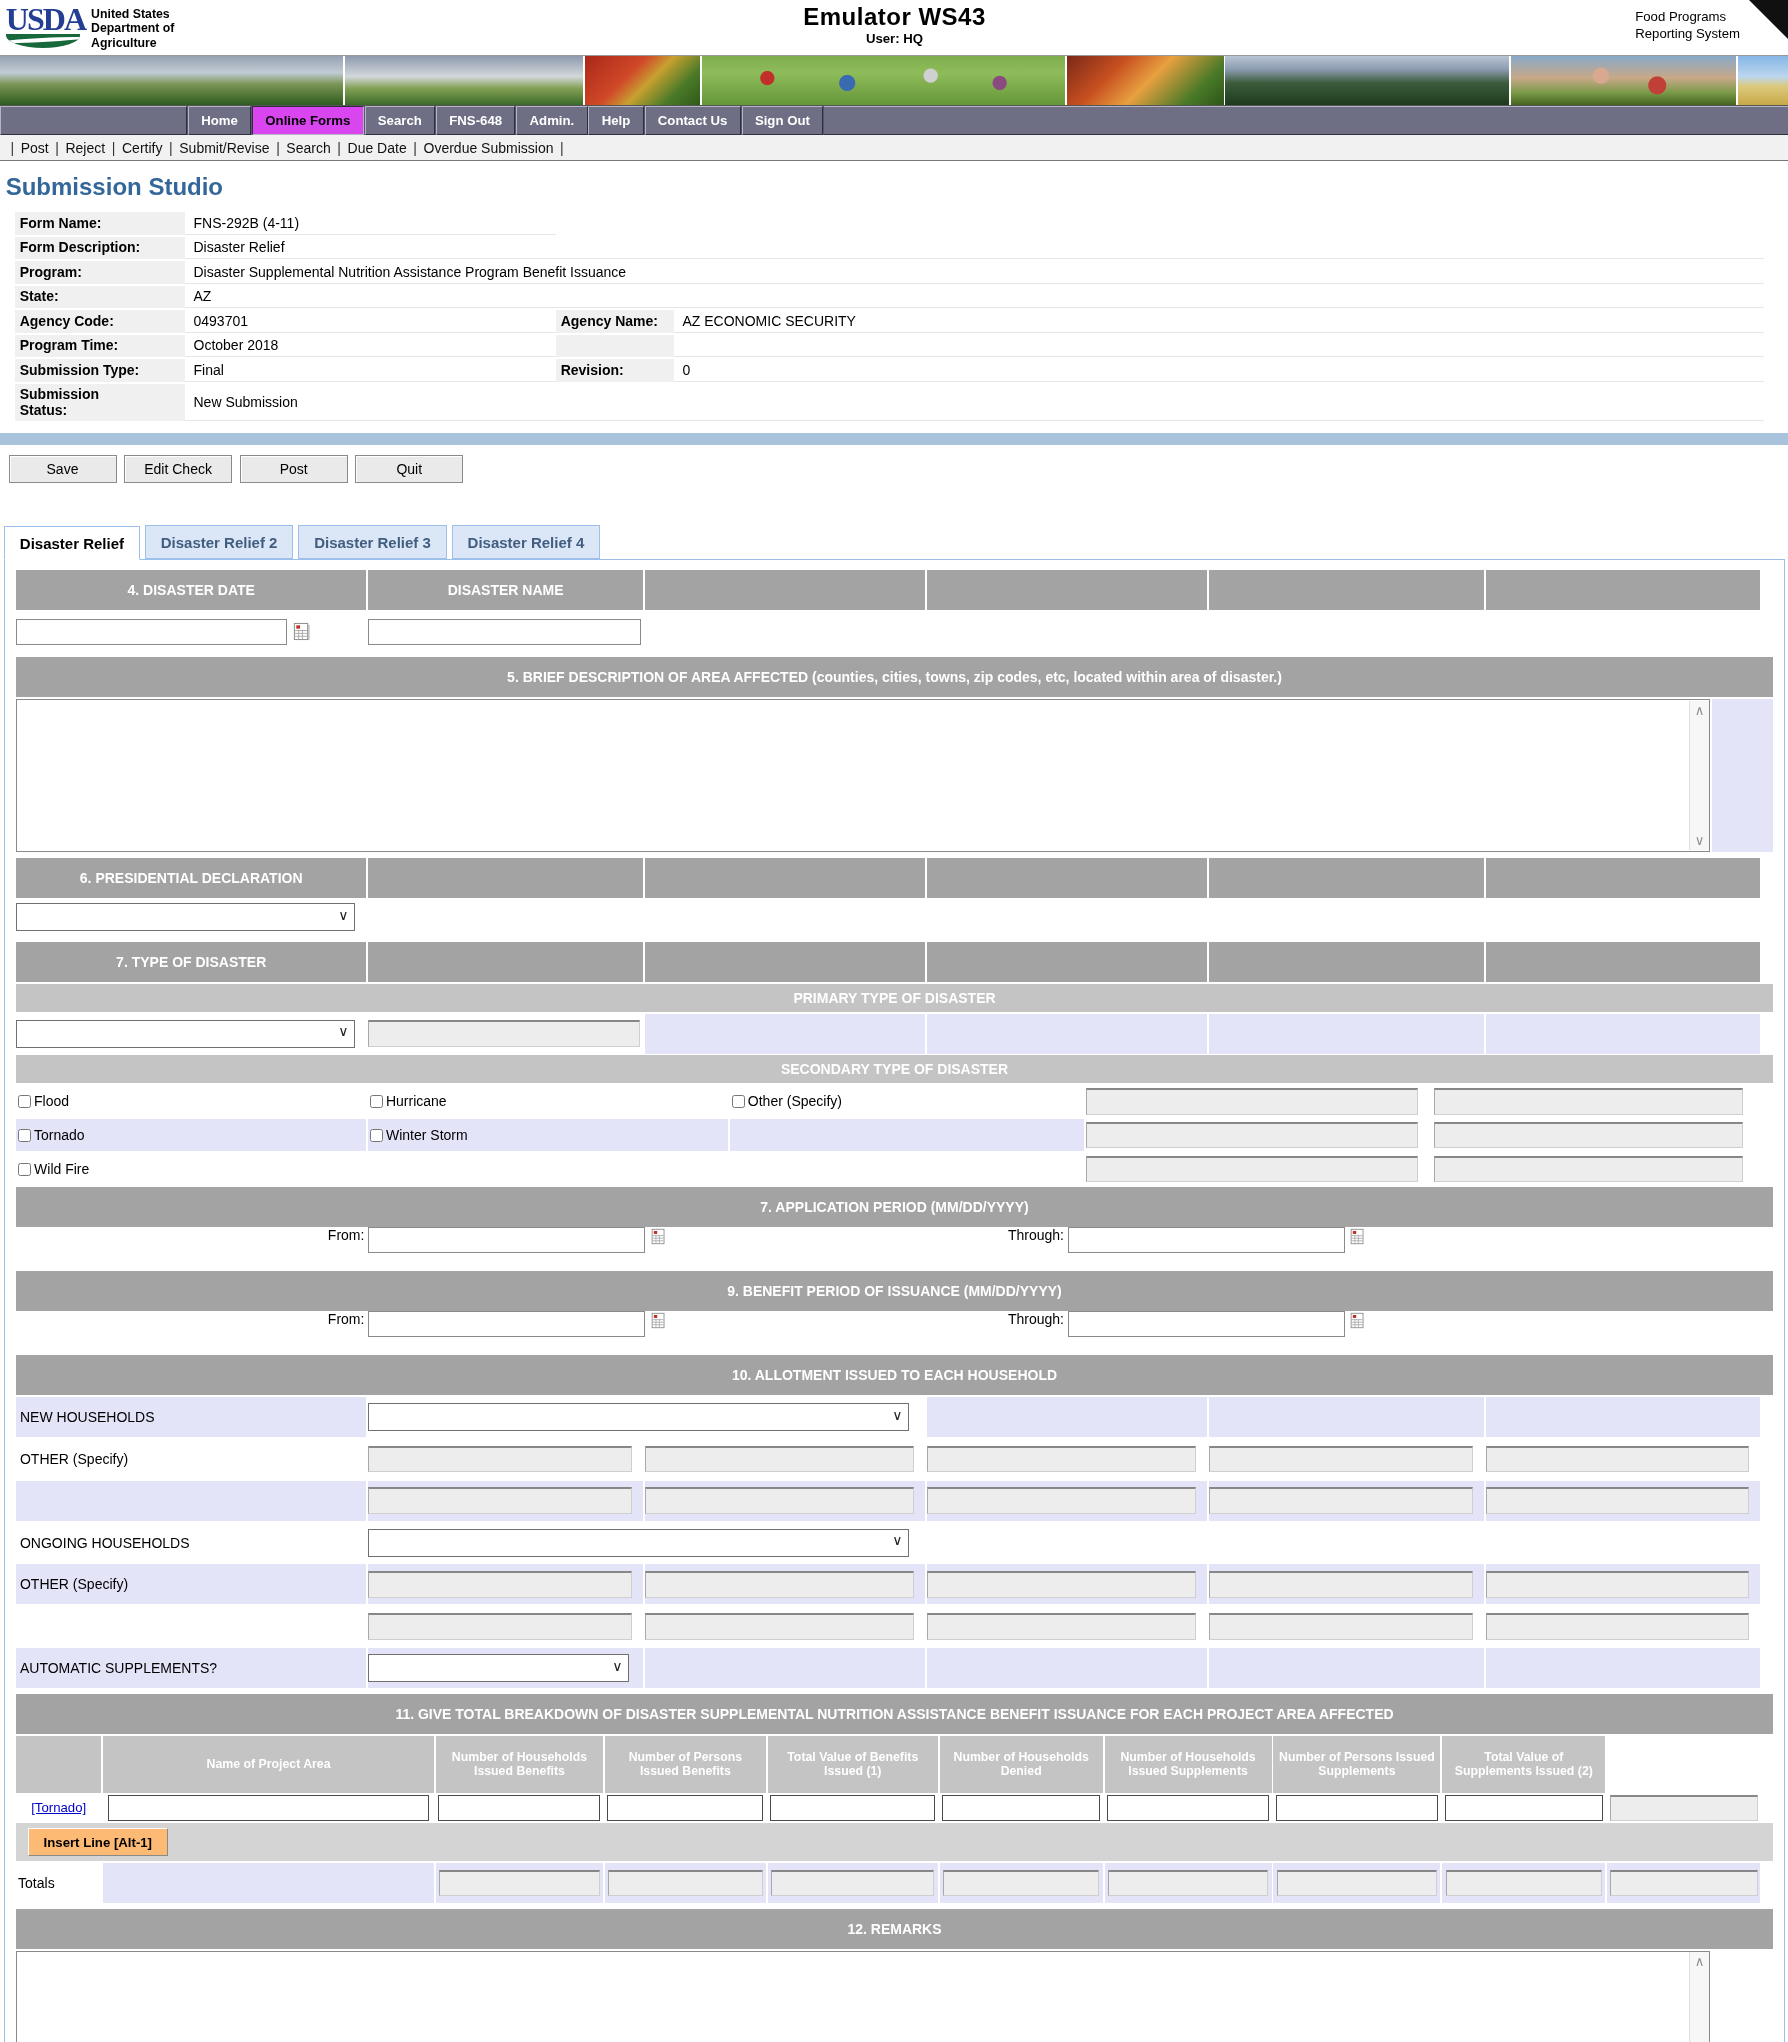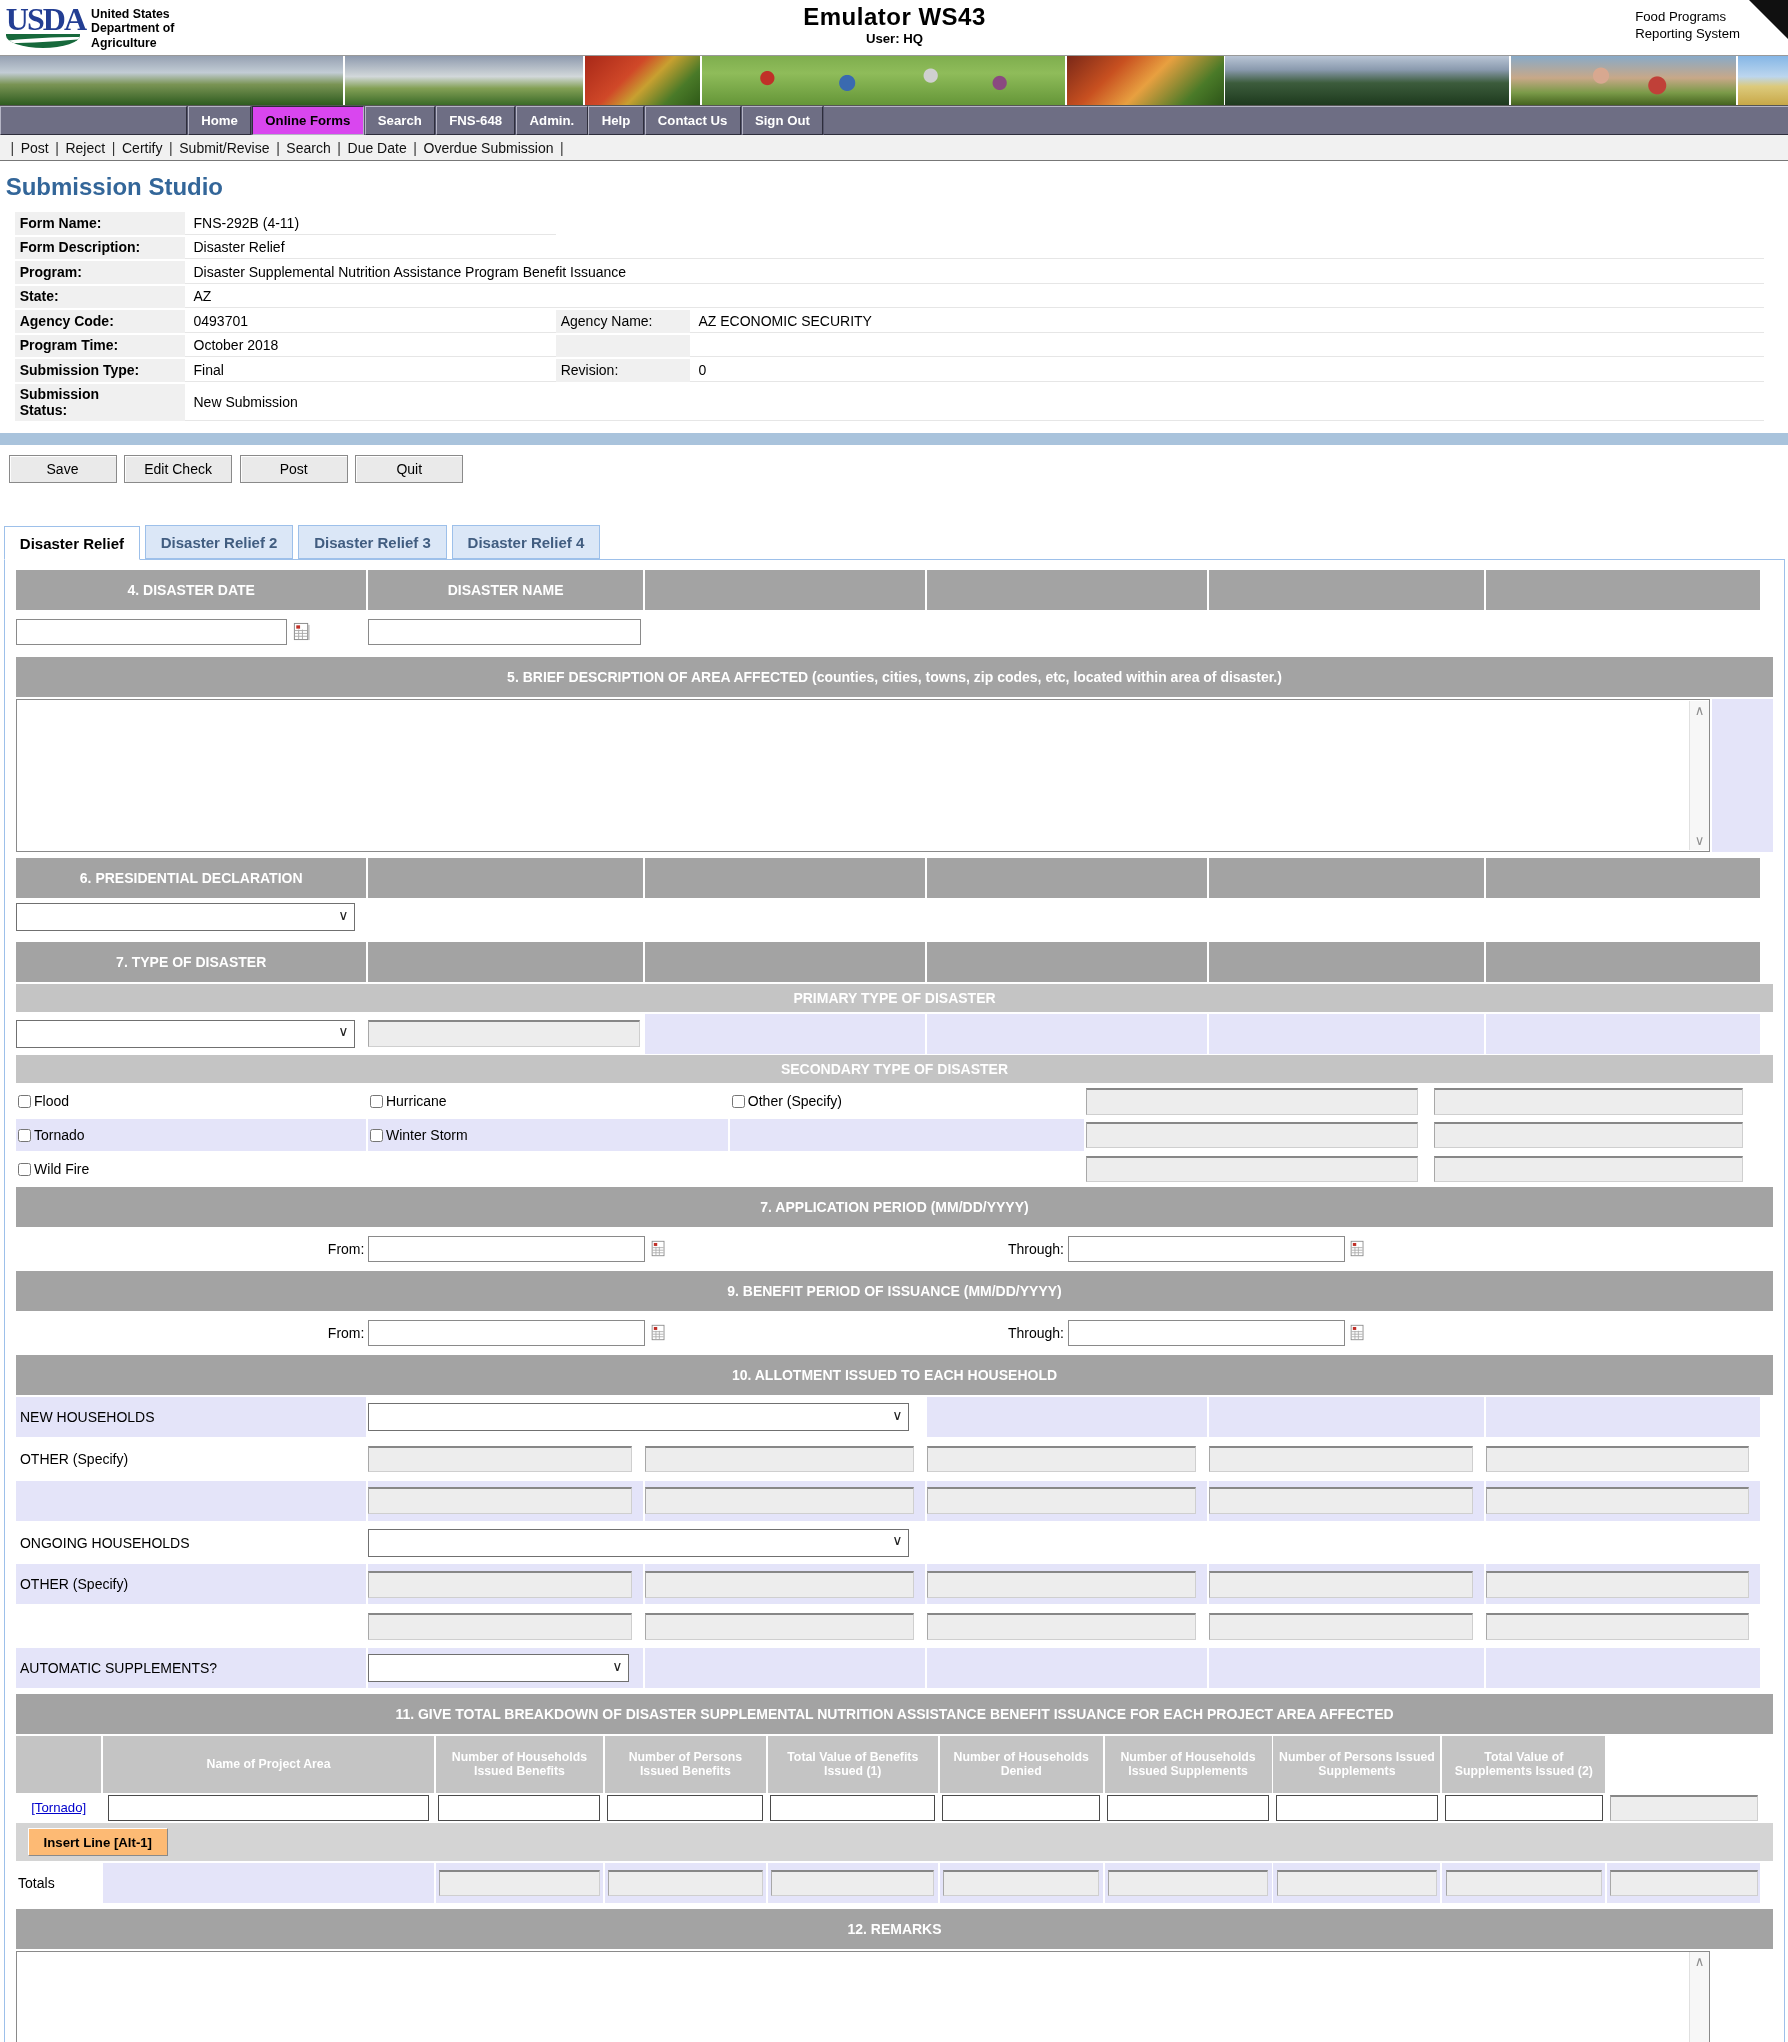--- a/index.html
+++ b/index.html
@@ -65,21 +65,21 @@
     font-size:14px; color:#111; }
   .actionbar span { cursor:default; }
   .actionbar .al { cursor:pointer; }
   .sep { padding:0 6.6px; color:#333; }
 
   
   .page-title { color:#336699; font-size:24px; font-weight:bold; margin:11.4px 0 11.4px 5.7px; }
   .info { margin-left:15px; width:1749px; }
   .irow { display:flex; margin-bottom:1.9px; align-items:stretch; }
   .ilabel { width:170px; background:#f0f0f0; font-weight:bold; font-size:14px; padding:2.8px 4.7px; }
-  .ilabel2 { width:134px; background:#f0f0f0; font-weight:normal; font-size:14px; padding:2.8px 4.7px; }
+  .ilabel2 { width:118px; background:#f0f0f0; font-weight:bold; font-size:14px; padding:2.8px 4.7px; }
   .ivalue { width:371px; font-size:14px; padding:2.8px 8.5px; border-bottom:0.9px solid #e6e6e6; }
   .ivalue2 { flex:1; font-size:14px; padding:2.8px 8.5px; border-bottom:0.9px solid #e6e6e6; }
   .irow .wide { flex:1; }
 
   .bluebar { height:12.3px; background:#a9c3dc; margin-top:11.4px; }
 
   
   .toolbar { margin:10.4px 0 0 8.5px; display:flex; gap:7.6px; }
   .btn { width:108px; height:28px; background:#eaeaea; border:0.9px solid #8a8a8a;
     box-shadow:inset 0.9px 0.9px 0 #fff; font-size:14px; font-family:inherit;
@@ -121,21 +121,21 @@
   .textarea-wrap { position:relative; display:flex; }
   .bigtext { width:1694px; border:0.9px solid #8a8a8a; background:#fff; resize:none;
     font-family:inherit; font-size:14px; padding:3.8px 24.6px 3.8px 5.7px; outline:none; }
   .h160 { height:153px; } .h150 { height:144px; }
   .fakescroll { position:absolute; width:20px; top:1.9px; bottom:2.8px; background:#f7f7f7;
     border-left:0.9px solid #e0e0e0; display:flex; flex-direction:column; justify-content:space-between;
     align-items:center; color:#8f8f8f; font-size:13.2px; padding:1.9px 0; }
   .fs-pos { left:1673px; }
   .lavstrip { flex:1; background:#e4e4f9; margin-left:1.9px; }
 
-  .period-row { display:flex; align-items:center; min-height:44px; font-size:14px; }
+  .period-row { display:flex; min-height:44px; font-size:14px; }
   .plab-from { width:352px; text-align:right; padding-right:3.8px; }
   .plab-through { margin-left:341px; padding-right:3.8px; }
   .calbtn { margin-left:4.7px; cursor:pointer; display:inline-flex; background:none; border:none; padding:0; }
 
   
   .g11 { display:grid; grid-template-columns:85px 331px 167px 161px 170px 163px 167px 167px 163px 153px; column-gap:1.9px; }
   .g11 > div { display:flex; align-items:center; justify-content:center; text-align:center; }
   .h1c { background:#a3a3a3; color:#fff; font-weight:bold; font-size:13.2px; min-height:55px; }
   .h2c { background:#c4c4c4; color:#fff; font-weight:bold; font-size:12.3px; min-height:57px; padding:1.9px 2.8px; }
   .gtc { font-size:12.3px; line-height:1.25; padding:1.9px 3.8px; }

